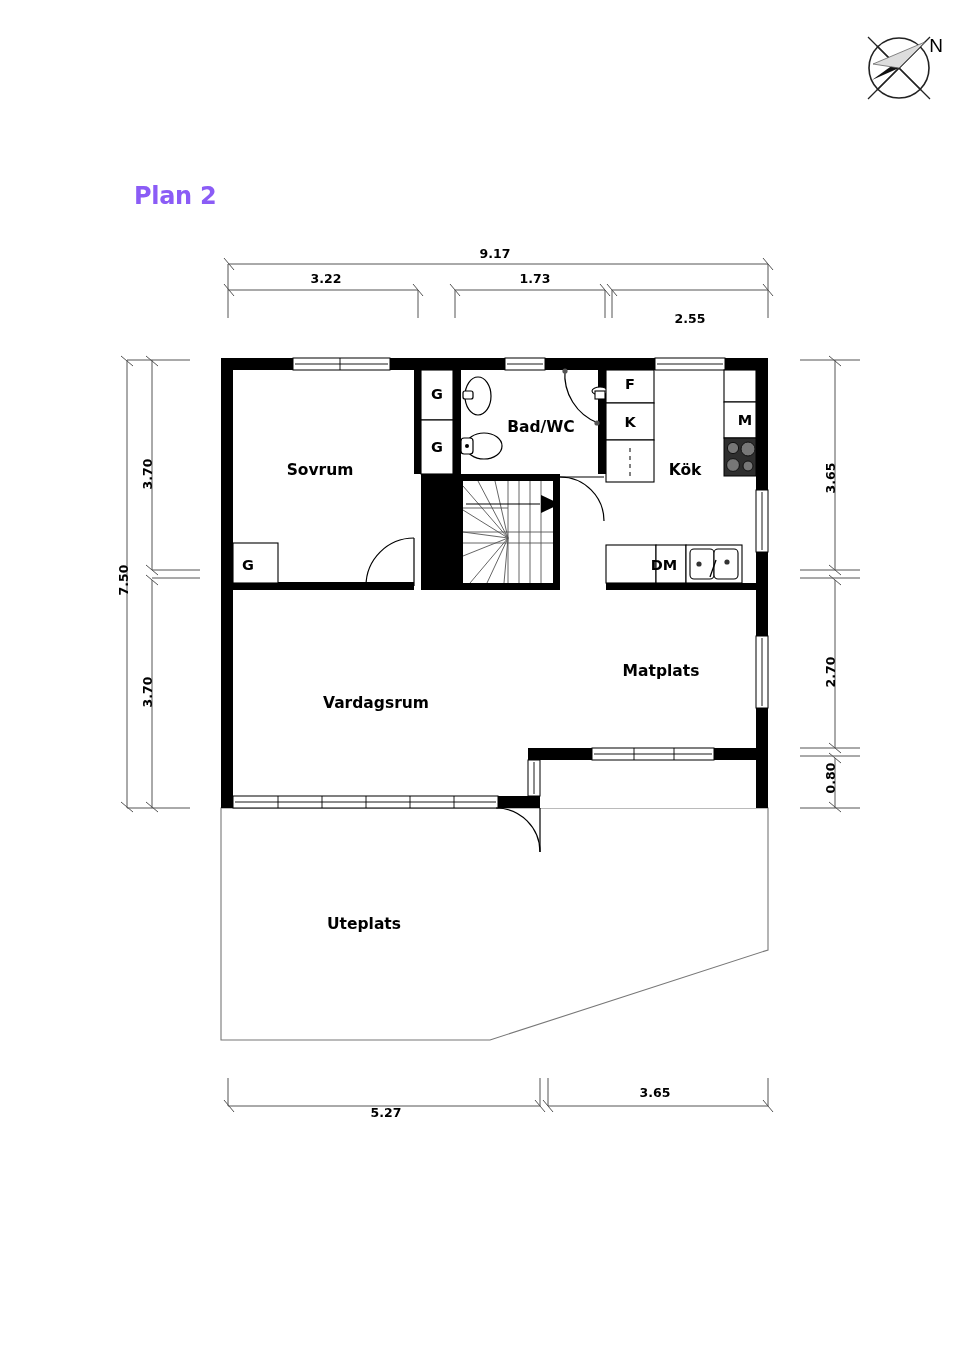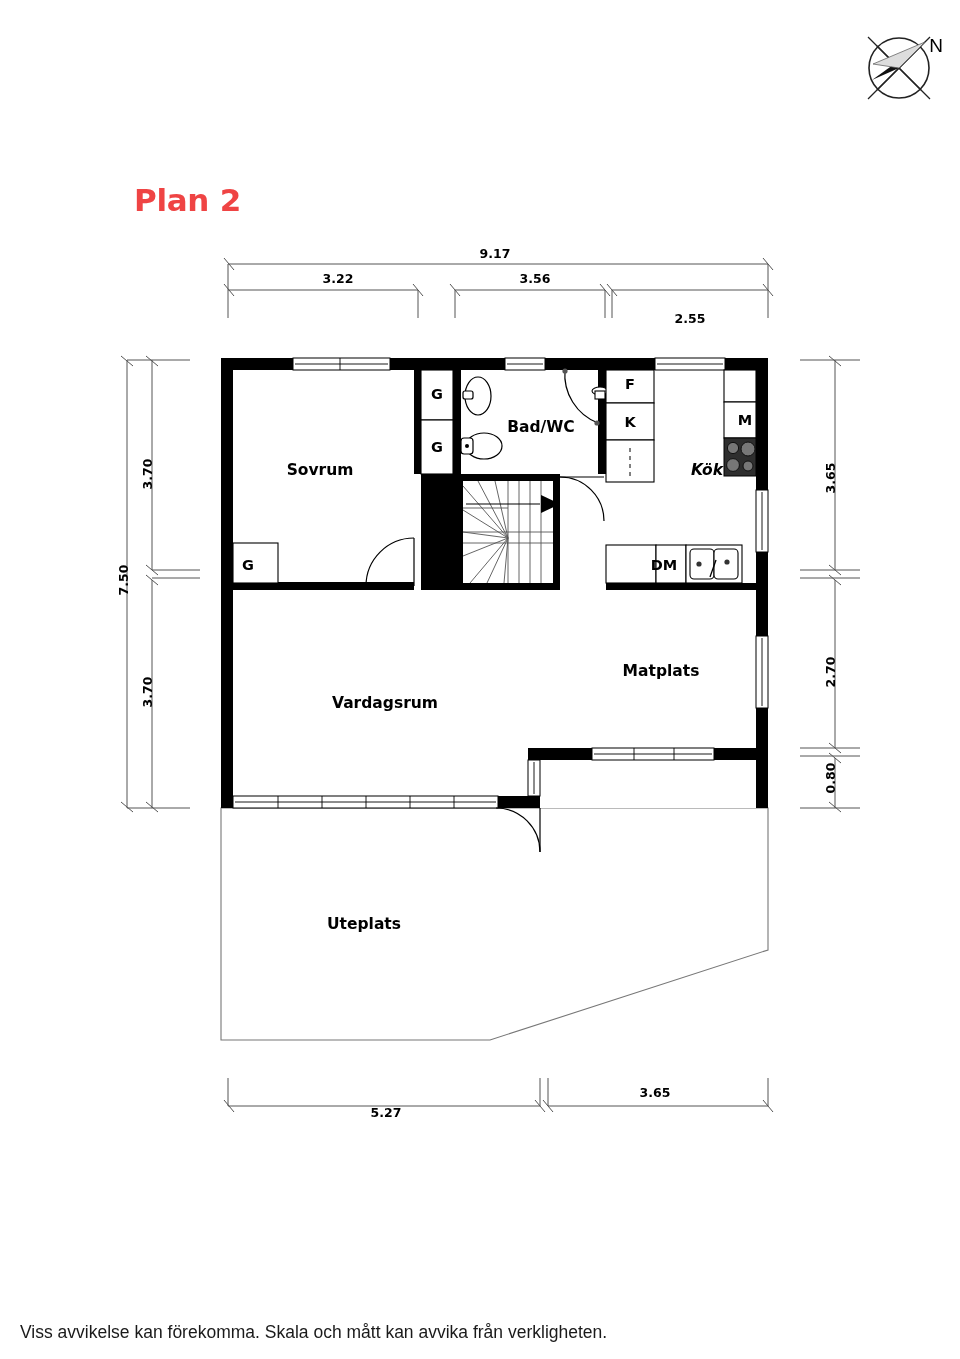--- a/index.html
+++ b/index.html
@@ -19,24 +19,24 @@
   #plan-root {
     position: absolute;
     left: 0; top: 0;
     width: 960px;
     height: 1359px;
   }
   .page-title {
     position: absolute;
     left: 134px;
     top: 182px;
-    font-size: 31px;
+    font-size: 24px;
     font-weight: 700;
     letter-spacing: -0.3px;
-    color: #ef4444;
+    color: #8b5cf6;
     font-family: "DejaVu Sans", "Liberation Sans", sans-serif;
   }
   .footer-note {
     position: absolute;
     left: 20px;
     top: 1322px;
     font-size: 17.5px;
     font-weight: 400;
     color: #1a1a1a;
     font-family: "Liberation Sans", sans-serif;
@@ -375,46 +375,45 @@
 
     <g fill="none" stroke="#000" stroke-width="1.2">
       <line x1="540" y1="808" x2="540" y2="852"></line>
       <path d="M 540 852 A 44 44 0 0 0 496 808"></path>
     </g>
 
   </svg>
 
   <div class="room-label rl-lg" style="left:320px;top:470px;">Sovrum</div>
   <div class="room-label rl-lg" style="left:541px;top:427px;">Bad/WC</div>
-  <div class="room-label rl-lg" style="left:707px;top:470px;font-style:italic;">Kök</div>
+  <div class="room-label rl-lg" style="left:685px;top:470px;">Kök</div>
   <div class="room-label rl-lg" style="left:661px;top:671px;">Matplats</div>
-  <div class="room-label rl-lg" style="left:385px;top:703px;">Vardagsrum</div>
+  <div class="room-label rl-lg" style="left:376px;top:703px;">Vardagsrum</div>
   <div class="room-label rl-lg" style="left:364px;top:924px;text-align:center;">Uteplats</div>
 
   <div class="room-label rl-md" style="left:437px;top:394px;">G</div>
   <div class="room-label rl-md" style="left:437px;top:447px;">G</div>
   <div class="room-label rl-md" style="left:248px;top:565px;">G</div>
   <div class="room-label rl-md" style="left:630px;top:384px;">F</div>
   <div class="room-label rl-md" style="left:630px;top:422px;">K</div>
   <div class="room-label rl-md" style="left:745px;top:420px;">M</div>
   <div class="room-label rl-md" style="left:664px;top:565px;">DM</div>
 
   <div class="dim-label" style="left:495px;top:253px;">9.17</div>
-  <div class="dim-label" style="left:326px;top:278px;margin-left:12px;">3.22</div>
-  <div class="dim-label" style="left:535px;top:278px;">3.56</div>
+  <div class="dim-label" style="left:326px;top:278px;">3.22</div>
+  <div class="dim-label" style="left:535px;top:278px;">1.73</div>
   <div class="dim-label" style="left:690px;top:278px;margin-top:40px;">2.55</div>
 
   <div class="dim-label vert" style="left:123px;top:580px;">7.50</div>
   <div class="dim-label vert" style="left:147px;top:474px;">3.70</div>
   <div class="dim-label vert" style="left:147px;top:692px;">3.70</div>
 
   <div class="dim-label vert" style="left:830px;top:478px;">3.65</div>
   <div class="dim-label vert" style="left:830px;top:672px;">2.70</div>
   <div class="dim-label vert" style="left:830px;top:778px;">0.80</div>
 
   <div class="dim-label" style="left:386px;top:1092px;margin-top:20px;">5.27</div>
   <div class="dim-label" style="left:655px;top:1092px;">3.65</div>
 
   <div class="compass-n">N</div>
 
-  <div class="footer-note">Viss avvikelse kan förekomma. Skala och mått kan avvika från verkligheten.</div>
 
 </div>
 
 </body></html>

